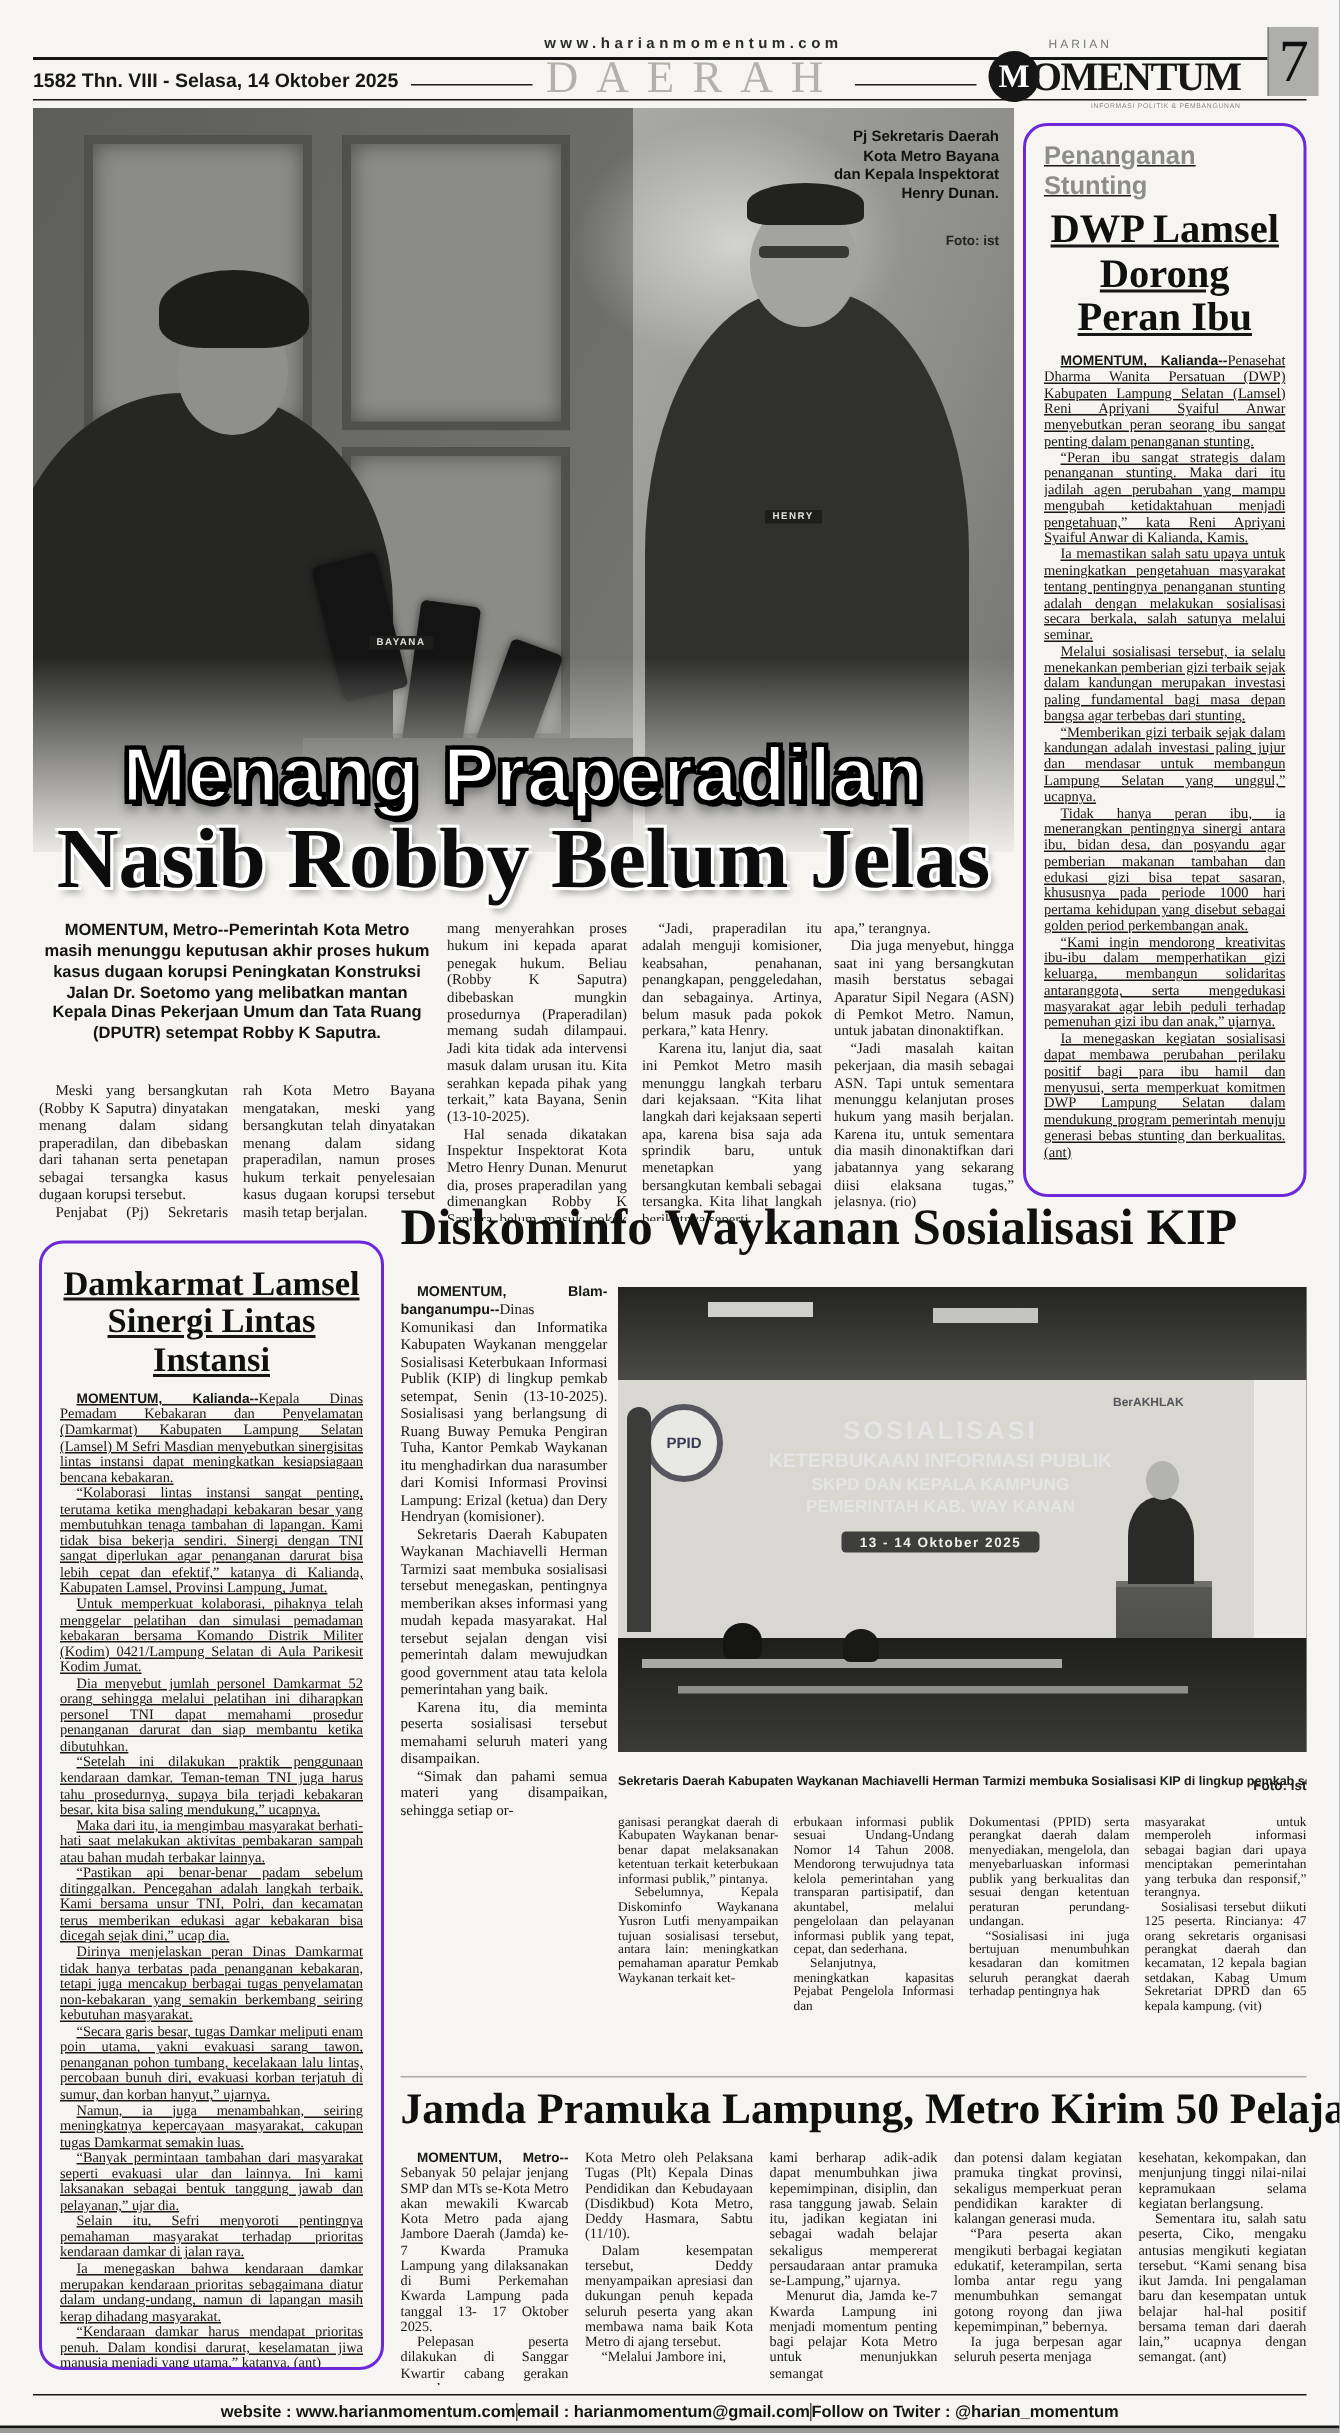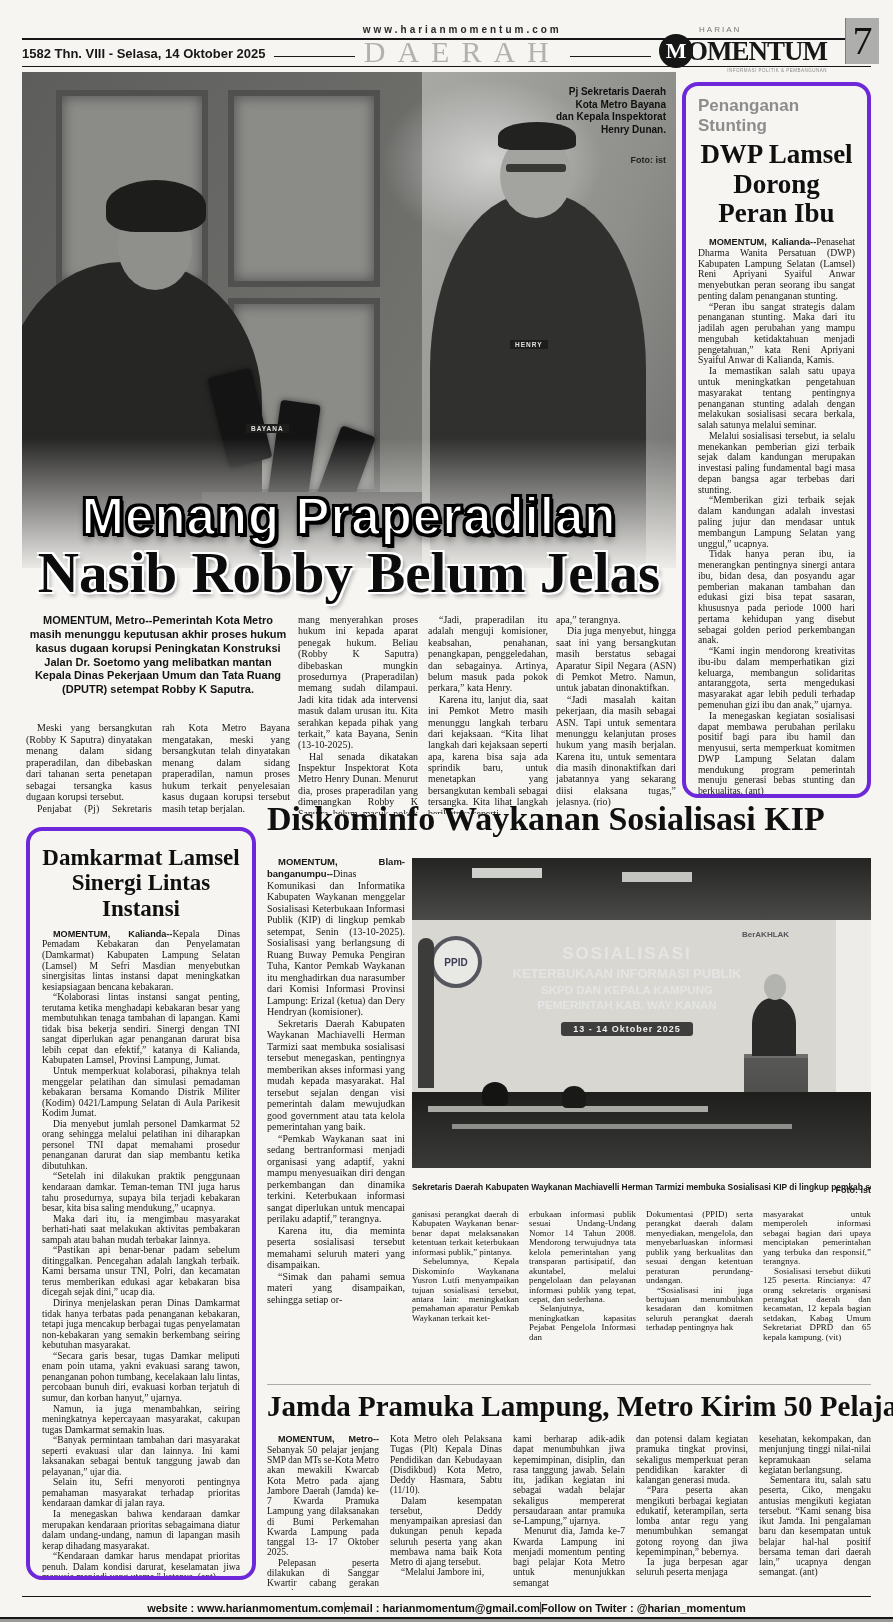--- a/index.html
+++ b/index.html
@@ -25,21 +25,21 @@
   .pageno{background:#aeaeac;border-left:1px solid #7c7c7a;color:#111;
           font-family:"Liberation Serif",serif;font-size:40px;text-align:center;line-height:46px;}
   
   .hl1{font-family:"Liberation Sans",sans-serif;font-weight:bold;font-size:51px;letter-spacing:1px;color:#fff;text-align:center;
        -webkit-text-stroke:2px #000;
        text-shadow:3px 3px 0 #000,-2px -2px 0 #000,2px -2px 0 #000,-2px 2px 0 #000,2px 2px 0 #000,0 6px 7px rgba(0,0,0,.45);}
   .hl2{font-family:"Liberation Serif",serif;font-weight:bold;font-size:57px;color:#0c0c0c;text-align:center;
        text-shadow:-2px -2px 0 #fff,2px -2px 0 #fff,-2px 2px 0 #fff,2px 2px 0 #fff,3px 4px 4px rgba(0,0,0,.35);}
   .lead{font-family:"Liberation Sans",sans-serif;font-weight:bold;font-size:11px;line-height:1.26;text-align:center;color:#141414;}
   
-  .newsbox{border:4px solid #6d28d9;border-radius:16px;background:transparent;overflow:hidden;}
+  .newsbox{border:2px solid #6d28d9;border-radius:16px;background:transparent;overflow:hidden;text-decoration:underline;}
   .kicker{font-family:"Liberation Sans",sans-serif;font-weight:bold;font-size:17px;color:#8d8d8d;}
   .box-headline{font-family:"Liberation Serif",serif;font-weight:bold;text-align:center;line-height:1.1;color:#101010;}
   .serif-hl{font-family:"Liberation Serif",serif;font-weight:bold;color:#101010;}
   .credit{font-family:"Liberation Sans",sans-serif;font-weight:bold;font-size:9px;color:#222;text-align:right;margin-top:15px;}
   .caption{font-family:"Liberation Sans",sans-serif;font-weight:bold;font-size:8.4px;white-space:nowrap;overflow:hidden;color:#1b1b1b;}
   
   .photo{overflow:hidden;background:#7e7e7c;}
   .doorpanel{position:absolute;background:#8b8b88;border:6px solid #50504e;box-shadow:inset 0 0 14px rgba(0,0,0,.45);}
   .figure{position:absolute;background:#232322;border-radius:46% 46% 0 0;}
   .head{position:absolute;border-radius:50%;background:#989895;}
@@ -184,21 +184,20 @@
         </div>
     </div>
   </div>
 
   <div class="abs serif-hl" style="left:267px;top:800px;width:604px;font-size:34px;white-space:nowrap">Diskominfo Waykanan Sosialisasi KIP</div>
 
   <div class="abs body-text" style="left:267px;top:856px;width:138px;height:522px;font-size:10px;line-height:1.15">
     <p class="fp"><strong>MOMENTUM, Blam-banganumpu--</strong><span>Dinas Komunikasi dan Informatika Kabupaten Waykanan menggelar Sosialisasi Keterbukaan Informasi Publik (KIP) di lingkup pemkab setempat, Senin (13-10-2025). Sosialisasi yang berlangsung di Ruang Buway Pemuka Pengiran Tuha, Kantor Pemkab Waykanan itu menghadirkan dua narasumber dari Komisi Informasi Provinsi Lampung: Erizal (ketua) dan Dery Hendryan (komisioner).</span></p>
     <div>
         <p>Sekretaris Daerah Kabupaten Waykanan Machiavelli Herman Tarmizi saat membuka sosialisasi tersebut menegaskan, pentingnya memberikan akses informasi yang mudah kepada masyarakat. Hal tersebut sejalan dengan visi pemerintah dalam mewujudkan good government atau tata kelola pemerintahan yang baik.</p>
-        <p>“Pemkab Waykanan saat ini sedang bertranformasi menjadi organisasi yang adaptif, yakni mampu menyesuaikan diri dengan perkembangan dan dinamika terkini. Keterbukaan informasi sangat diperlukan untuk mencapai perilaku adaptif,” terangnya.</p>
         <p>Karena itu, dia meminta peserta sosialisasi tersebut memahami seluruh materi yang disampaikan.</p>
         <p>“Simak dan pahami semua materi yang disampaikan, sehingga setiap or-</p>
       </div>
   </div>
 
   <div class="abs photo" style="left:412px;top:858px;width:459px;height:310px;background:#2b2b2a">
     <div class="abs" style="left:0;top:0;width:100%;height:62px;background:linear-gradient(#242423,#4a4a48)"></div>
     <div class="abs" style="left:60px;top:10px;width:70px;height:10px;background:#cfcfcb"></div>
     <div class="abs" style="left:210px;top:14px;width:70px;height:10px;background:#c4c4c0"></div>
     <div class="abs" style="left:0;top:62px;width:424px;height:172px;background:#d8d7d2"></div>

